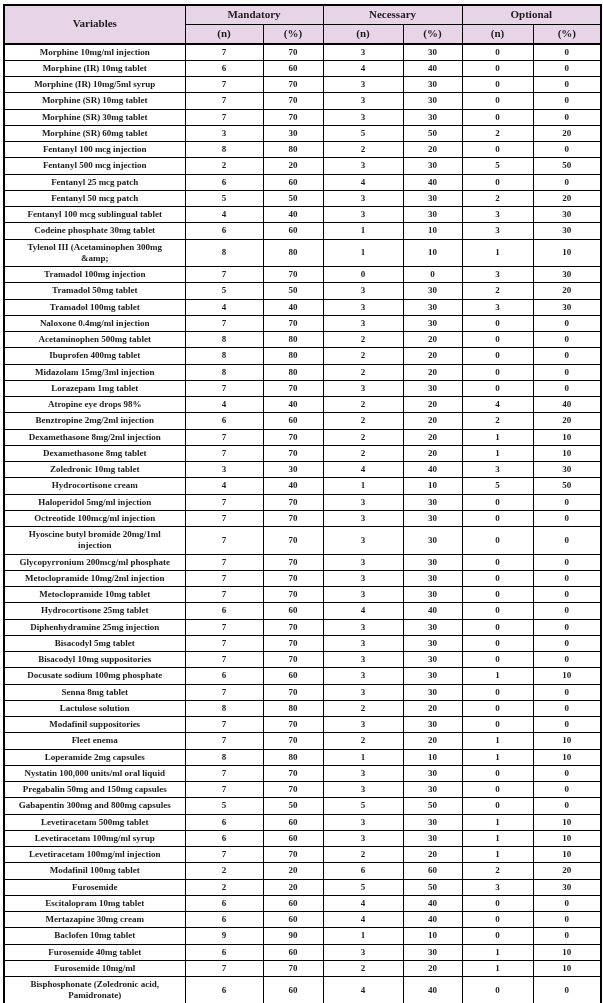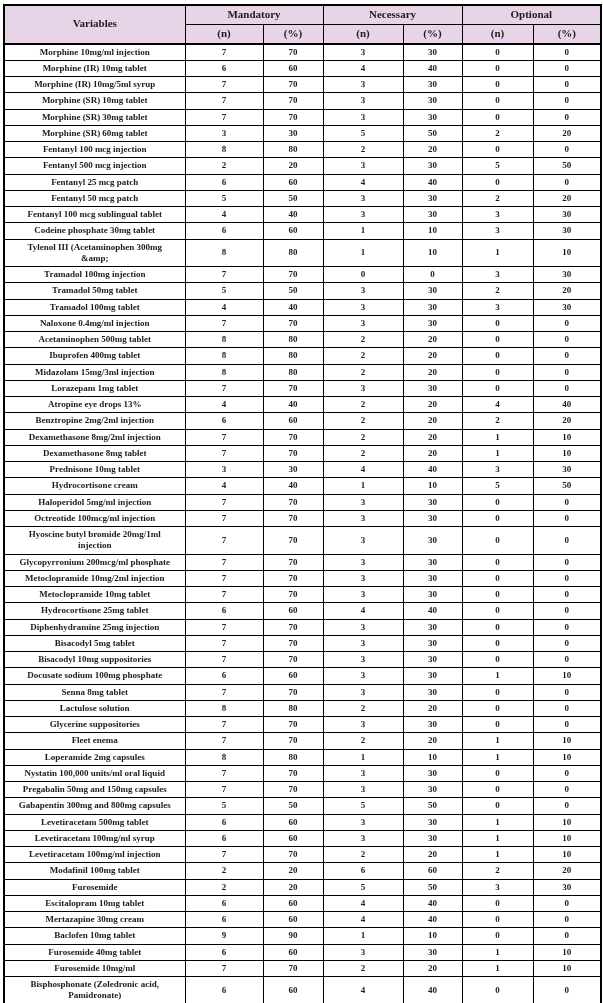--- a/index.html
+++ b/index.html
@@ -257,21 +257,21 @@
         <tr>
           <td class="var-cell">Lorazepam 1mg tablet</td>
           <td>7</td>
           <td>70</td>
           <td>3</td>
           <td>30</td>
           <td>0</td>
           <td>0</td>
         </tr>
         <tr>
-          <td class="var-cell">Atropine eye drops 13%</td>
+          <td class="var-cell">Atropine eye drops 98%</td>
           <td>4</td>
           <td>40</td>
           <td>2</td>
           <td>20</td>
           <td>4</td>
           <td>40</td>
         </tr>
         <tr>
           <td class="var-cell">Benztropine 2mg/2ml injection</td>
           <td>6</td>
@@ -293,21 +293,21 @@
         <tr>
           <td class="var-cell">Dexamethasone 8mg tablet</td>
           <td>7</td>
           <td>70</td>
           <td>2</td>
           <td>20</td>
           <td>1</td>
           <td>10</td>
         </tr>
         <tr>
-          <td class="var-cell">Prednisone 10mg tablet</td>
+          <td class="var-cell">Zoledronic 10mg tablet</td>
           <td>3</td>
           <td>30</td>
           <td>4</td>
           <td>40</td>
           <td>3</td>
           <td>30</td>
         </tr>
         <tr>
           <td class="var-cell">Hydrocortisone cream</td>
           <td>4</td>
@@ -428,21 +428,21 @@
         <tr>
           <td class="var-cell">Lactulose solution</td>
           <td>8</td>
           <td>80</td>
           <td>2</td>
           <td>20</td>
           <td>0</td>
           <td>0</td>
         </tr>
         <tr>
-          <td class="var-cell">Glycerine suppositories</td>
+          <td class="var-cell">Modafinil suppositories</td>
           <td>7</td>
           <td>70</td>
           <td>3</td>
           <td>30</td>
           <td>0</td>
           <td>0</td>
         </tr>
         <tr>
           <td class="var-cell">Fleet enema</td>
           <td>7</td>

